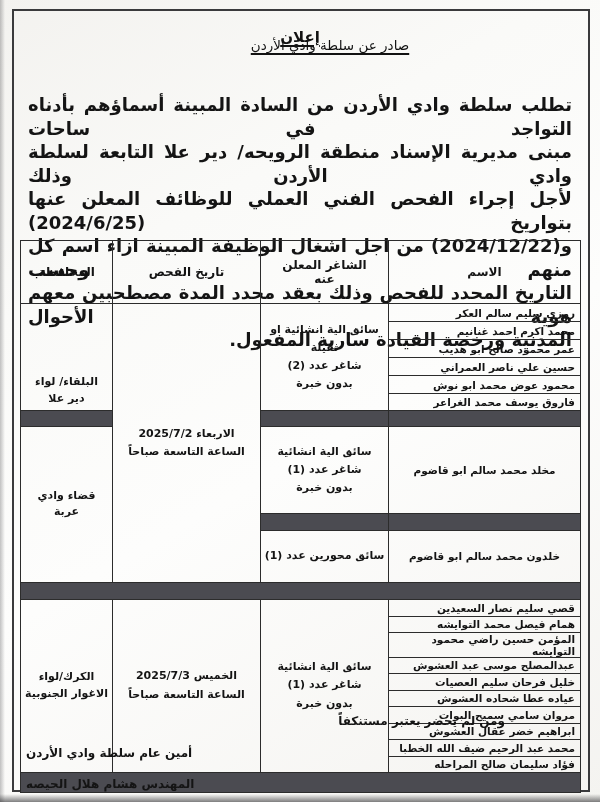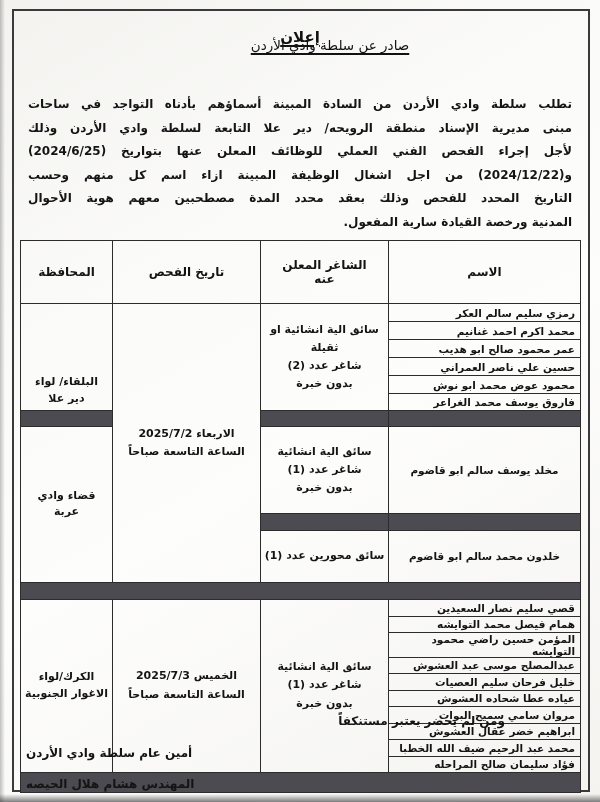--- a/index.html
+++ b/index.html
@@ -27,21 +27,21 @@
     position:absolute;top:28px;left:0;width:100%;text-align:center;
     font-size:15px;font-weight:bold;color:#121212;direction:rtl;
   }
   .doc-subtitle{
     position:absolute;top:37px;left:0;width:100%;text-align:center;
     font-size:13.5px;font-weight:normal;color:#121212;direction:rtl;padding-left:30px;
   }
   .underlined{text-decoration:underline;text-decoration-thickness:1.5px;text-underline-offset:3px;}
   .body-text{
     position:absolute;top:93px;right:28px;left:28px;direction:rtl;
-    color:#141414;font-size:12px;font-weight:bold;
+    color:#141414;font-size:18px;font-weight:bold;
   }
   .body-line{text-align:justify;text-align-last:justify;line-height:23.5px;white-space:normal;}
   .body-line.last{text-align-last:right;}
   table.exam{
     position:absolute;top:240px;right:19px;direction:rtl;
     border-collapse:collapse;table-layout:fixed;
     color:#141414;
   }
   table.exam td,table.exam th{
     border:1.5px solid #2c2c2c;overflow:hidden;
@@ -133,21 +133,21 @@
       <td class="name">فاروق يوسف محمد الغراعر</td>
     </tr>
 
     <tr style="height:16px">
       <td class="bar"></td>
       <td class="bar"></td>
       <td class="bar"></td>
     </tr>
 
     <tr style="height:55px">
-      <td class="name centered">مخلد يوسف سالم ابو قاضوم</td>
+      <td class="name centered">مخلد محمد سالم ابو قاضوم</td>
       <td class="multi">
         <div>سائق الية انشائية</div>
         <div>شاغر عدد (1)</div>
         <div>بدون خبرة</div>
       </td>
       <td class="gov" rowspan="3">قضاء وادي عربة</td>
     </tr>
 
     <tr style="height:17px">
       <td class="bar"></td>

